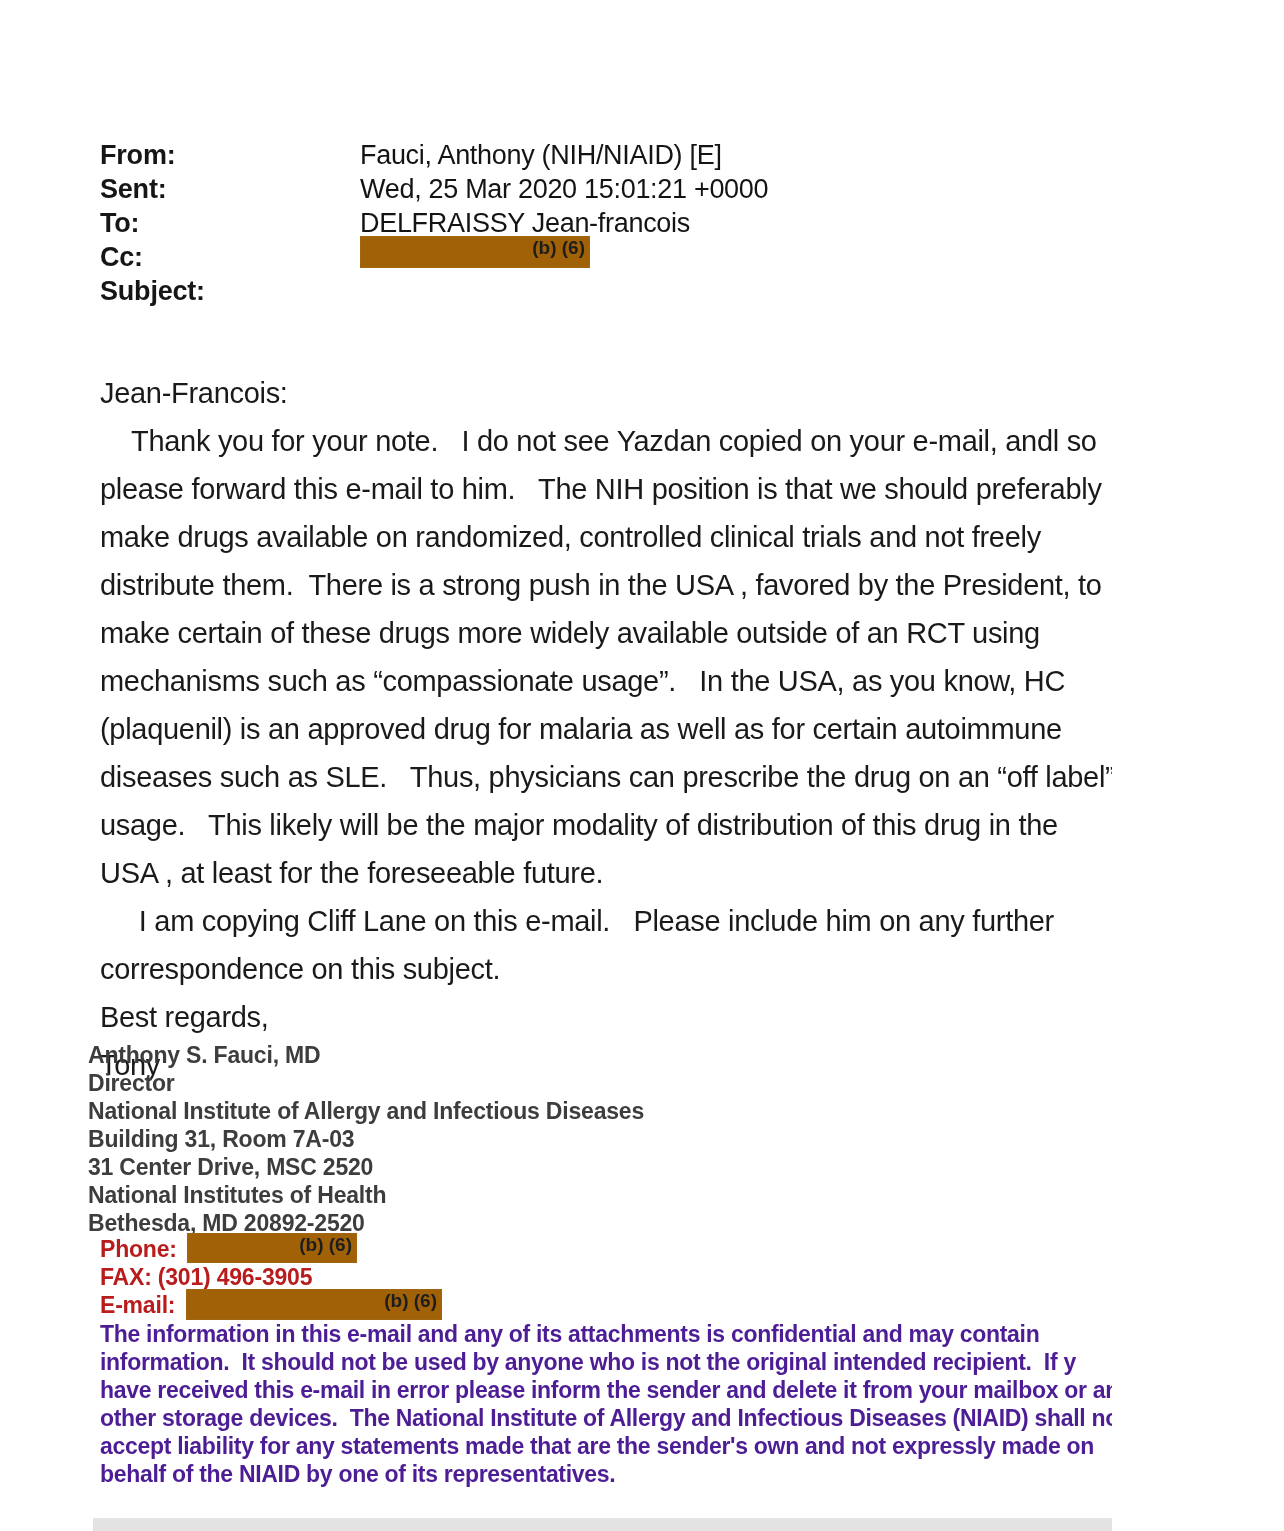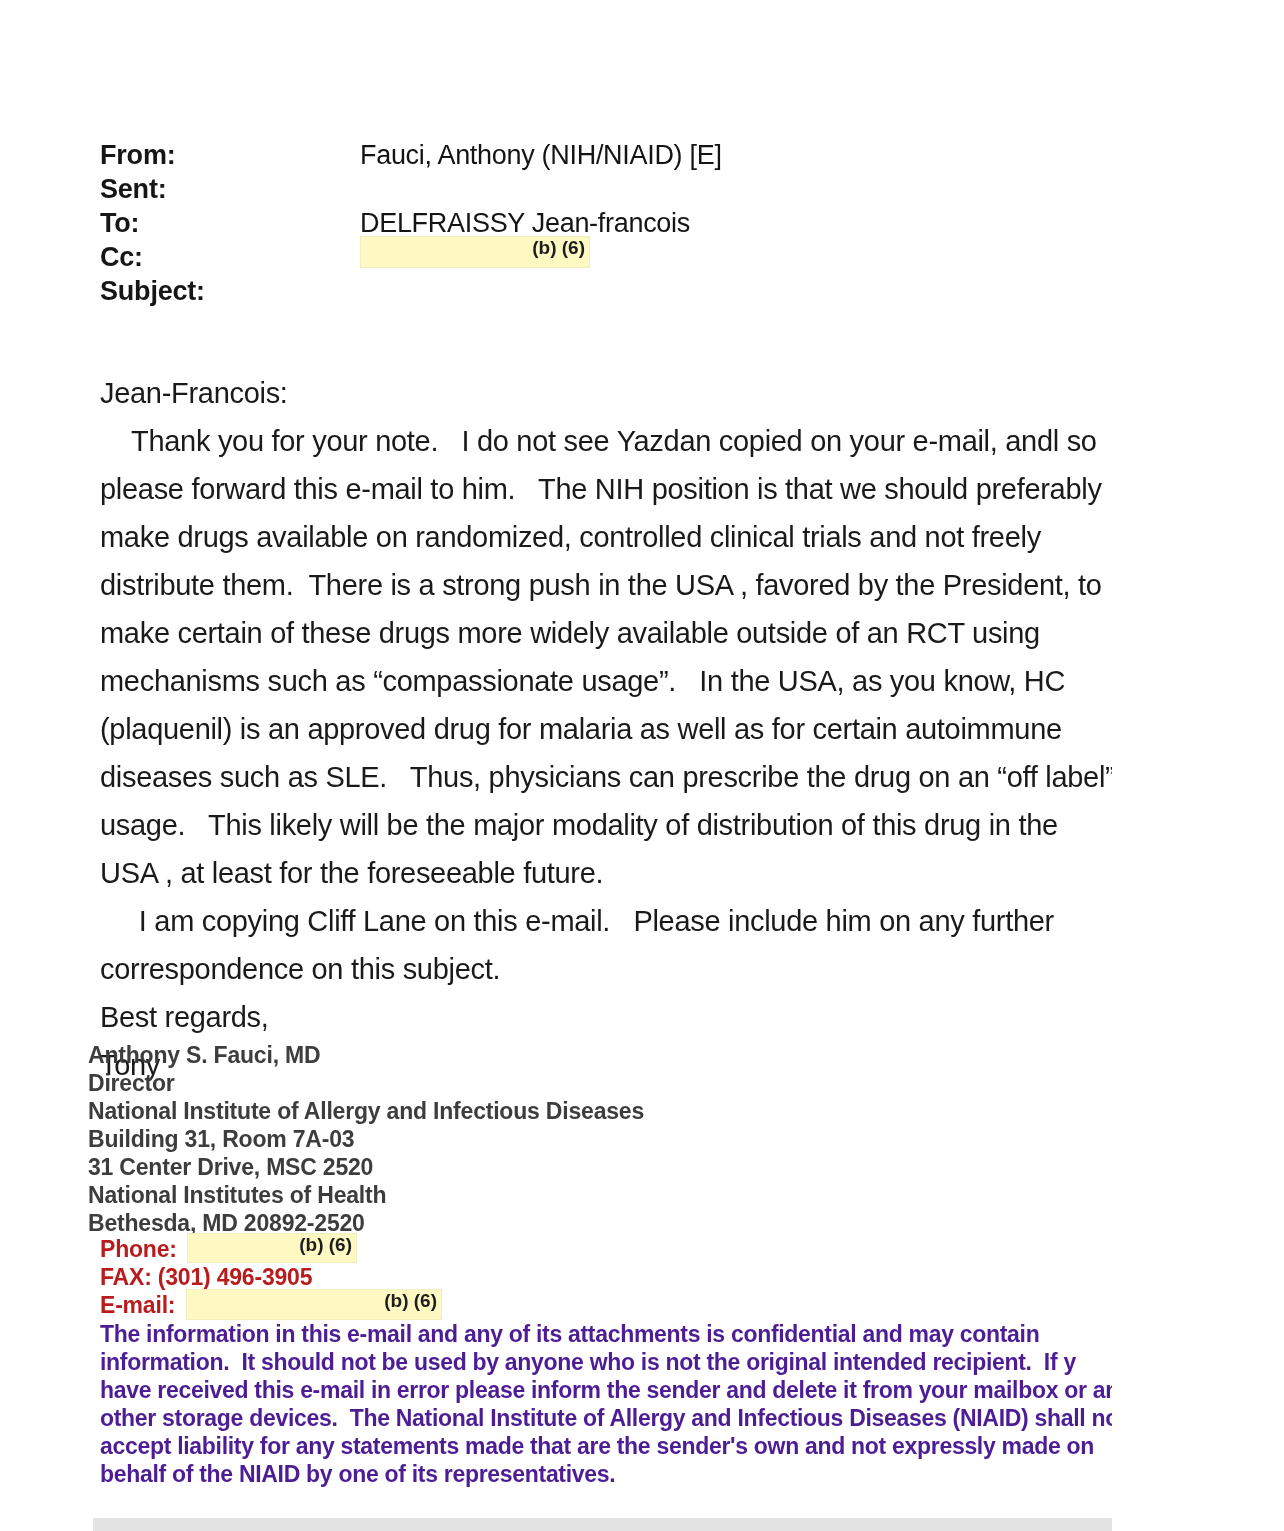--- a/index.html
+++ b/index.html
@@ -6,21 +6,21 @@
   .page{
     position:relative; width:1112px; height:1531px;
     background:#ffffff; overflow:hidden;
     font-family:"Liberation Sans", sans-serif; color:#1c1c1c;
   }
   
   .hrow{position:absolute; left:100px; width:1100px; height:34px; font-size:27px;}
   .hlabel{position:absolute; left:0; top:0; font-weight:bold; color:#161616; letter-spacing:-0.2px;}
   .hvalue{position:absolute; left:260px; top:0; color:#141414; letter-spacing:-0.3px; white-space:pre;}
   .redaction{
-    position:absolute; background:#fef9c3;
+    position:absolute; background:#a16207;
     box-shadow:0 0 1px #8f8f8f inset;
   }
   .redaction .code{
     position:absolute; right:5px; top:1px;
     font-size:19px; font-weight:600; color:#1d1d1d; letter-spacing:0;
   }
   
   .body-text{
     position:absolute; left:100px; top:369px; width:1140px;
     font-size:29px; line-height:48px; letter-spacing:-0.3px;
@@ -56,20 +56,21 @@
 
 <div class="page">
 
   <div>
     <div class="hrow" style="top:140px">
       <span class="hlabel">From:</span>
       <span class="hvalue">Fauci, Anthony (NIH/NIAID) [E]</span>
     </div>
     <div class="hrow" style="top:174px">
       <span class="hlabel">Sent:</span>
+      <span class="hvalue">Wed, 25 Mar 2020 15:01:21 +0000</span>
     </div>
     <div class="hrow" style="top:208px">
       <span class="hlabel">To:</span>
       <span class="hvalue">DELFRAISSY Jean-francois</span>
     </div>
     <div class="hrow" style="top:242px">
       <span class="hlabel">Cc:</span>
     </div>
     <div class="redaction" style="left:360px; top:236px; width:230px; height:32px;">
       <span class="code">(b) (6)</span>

